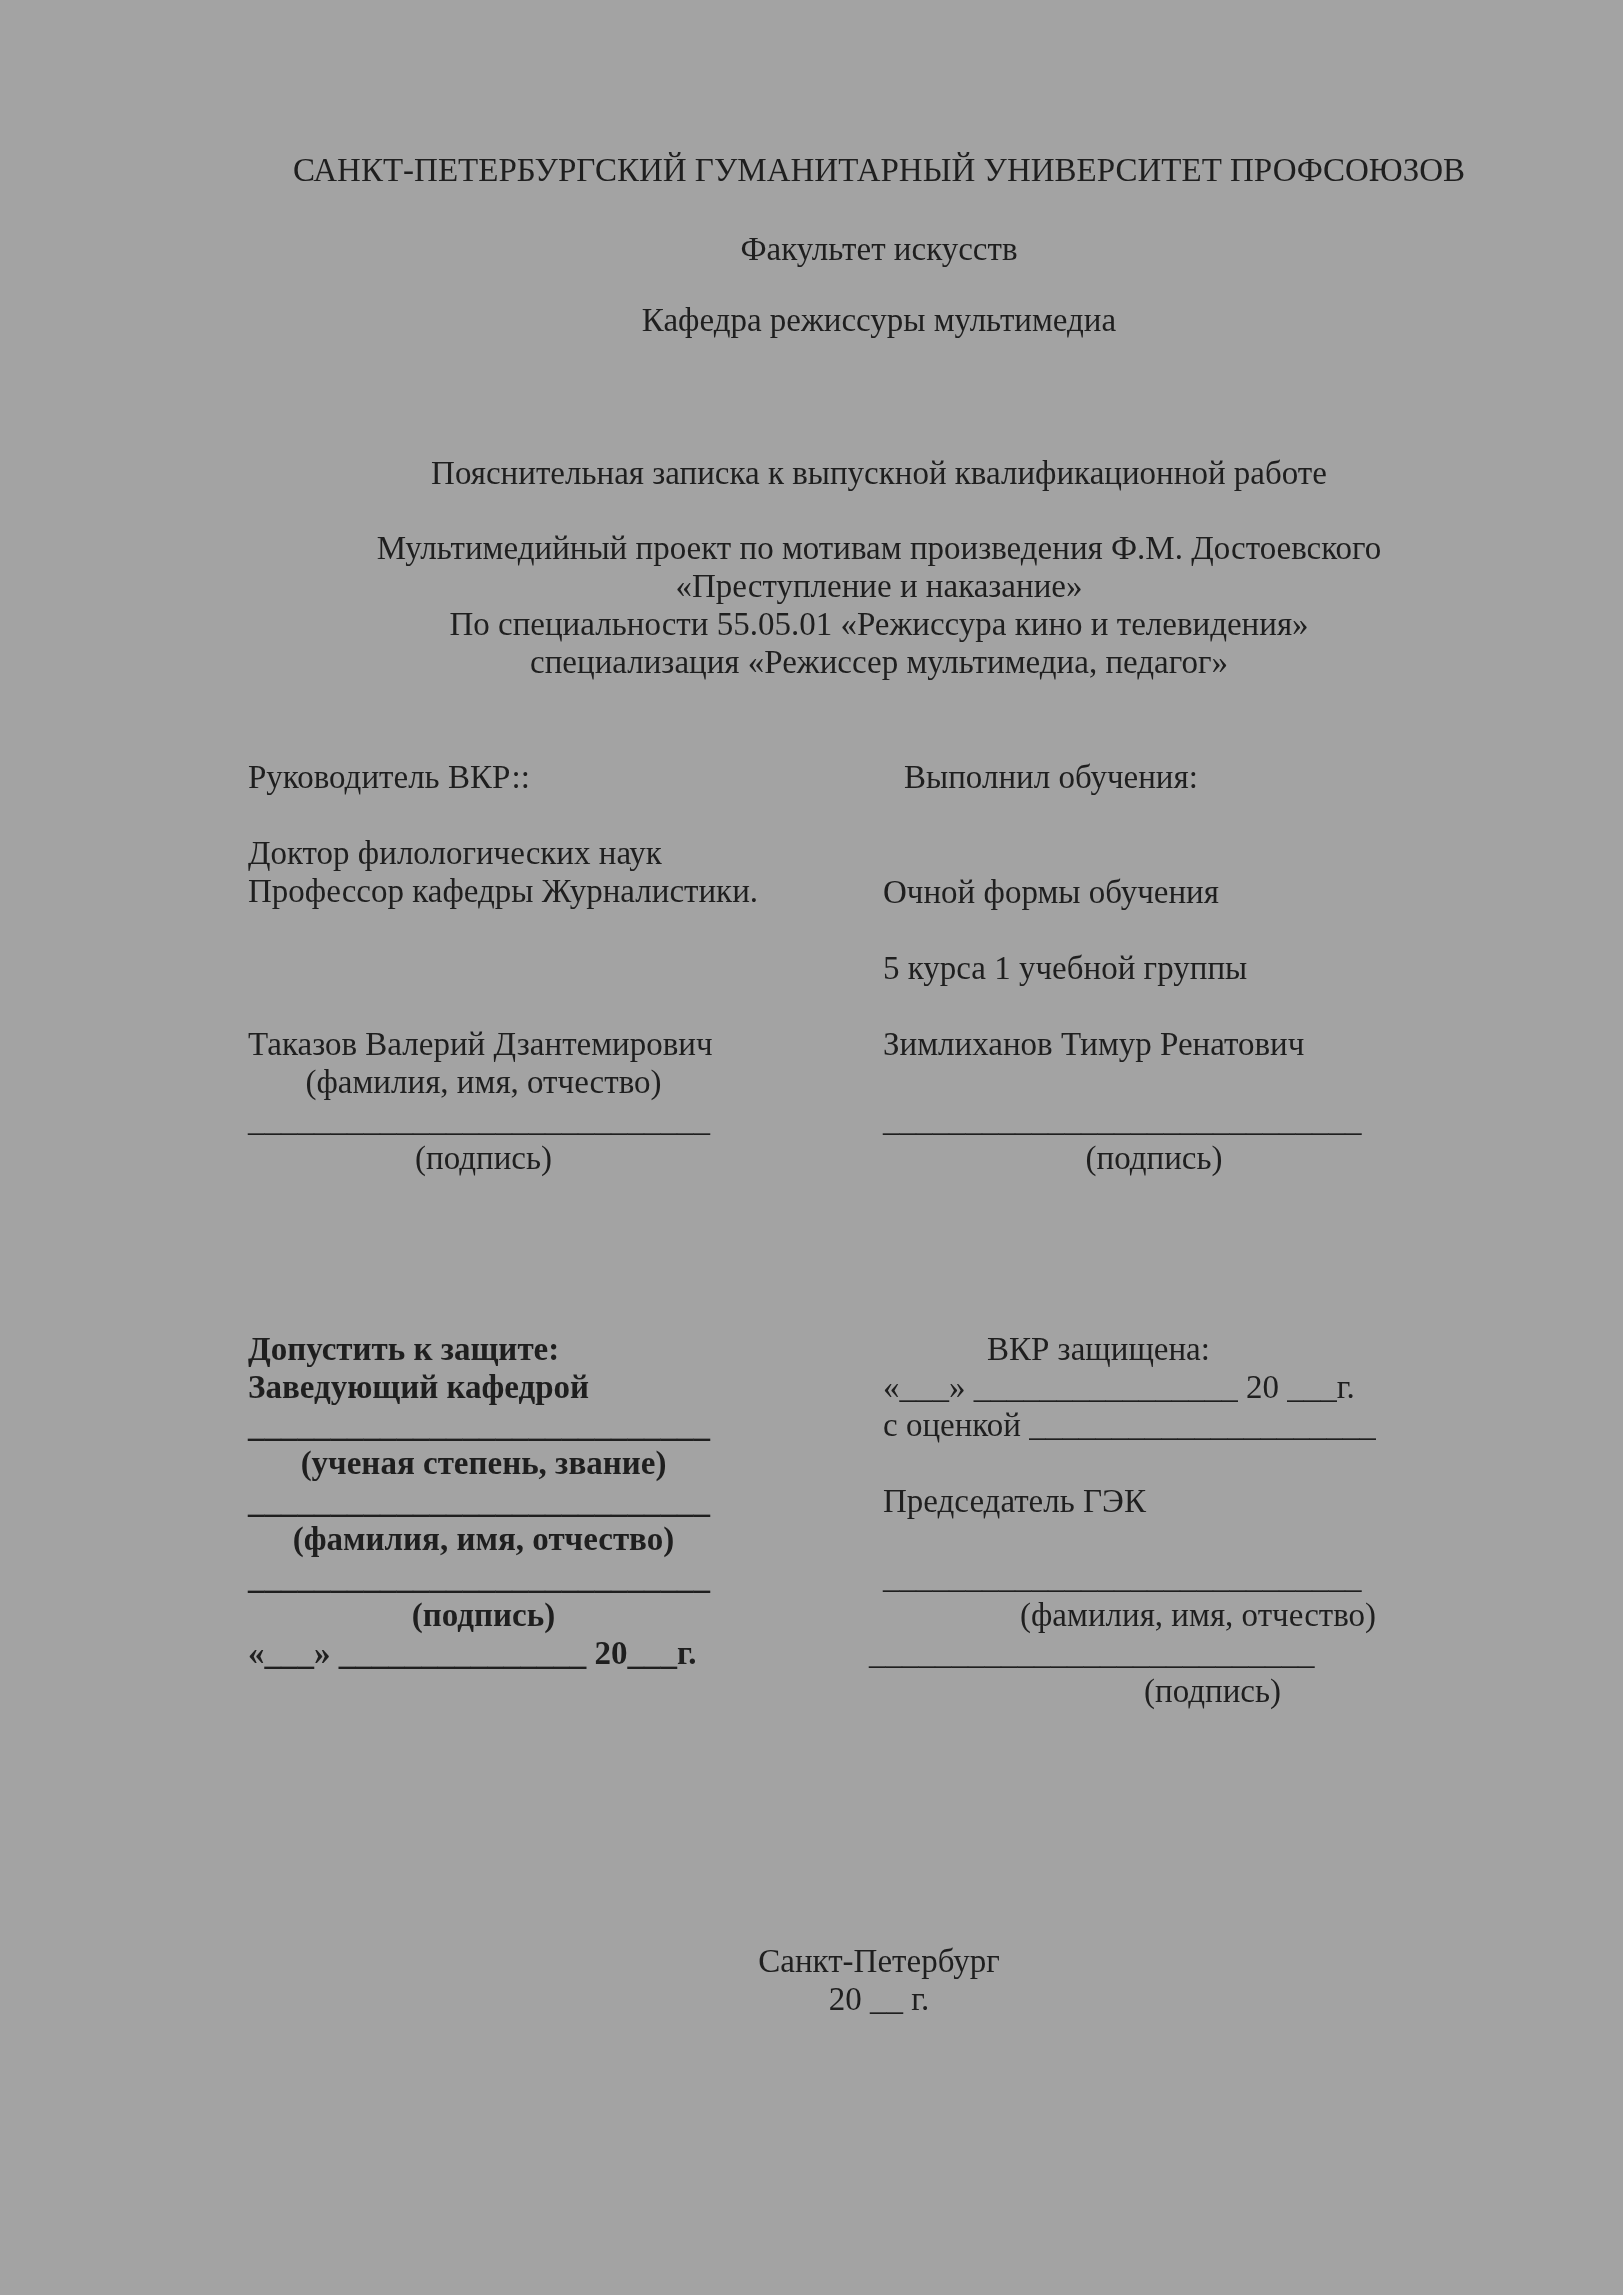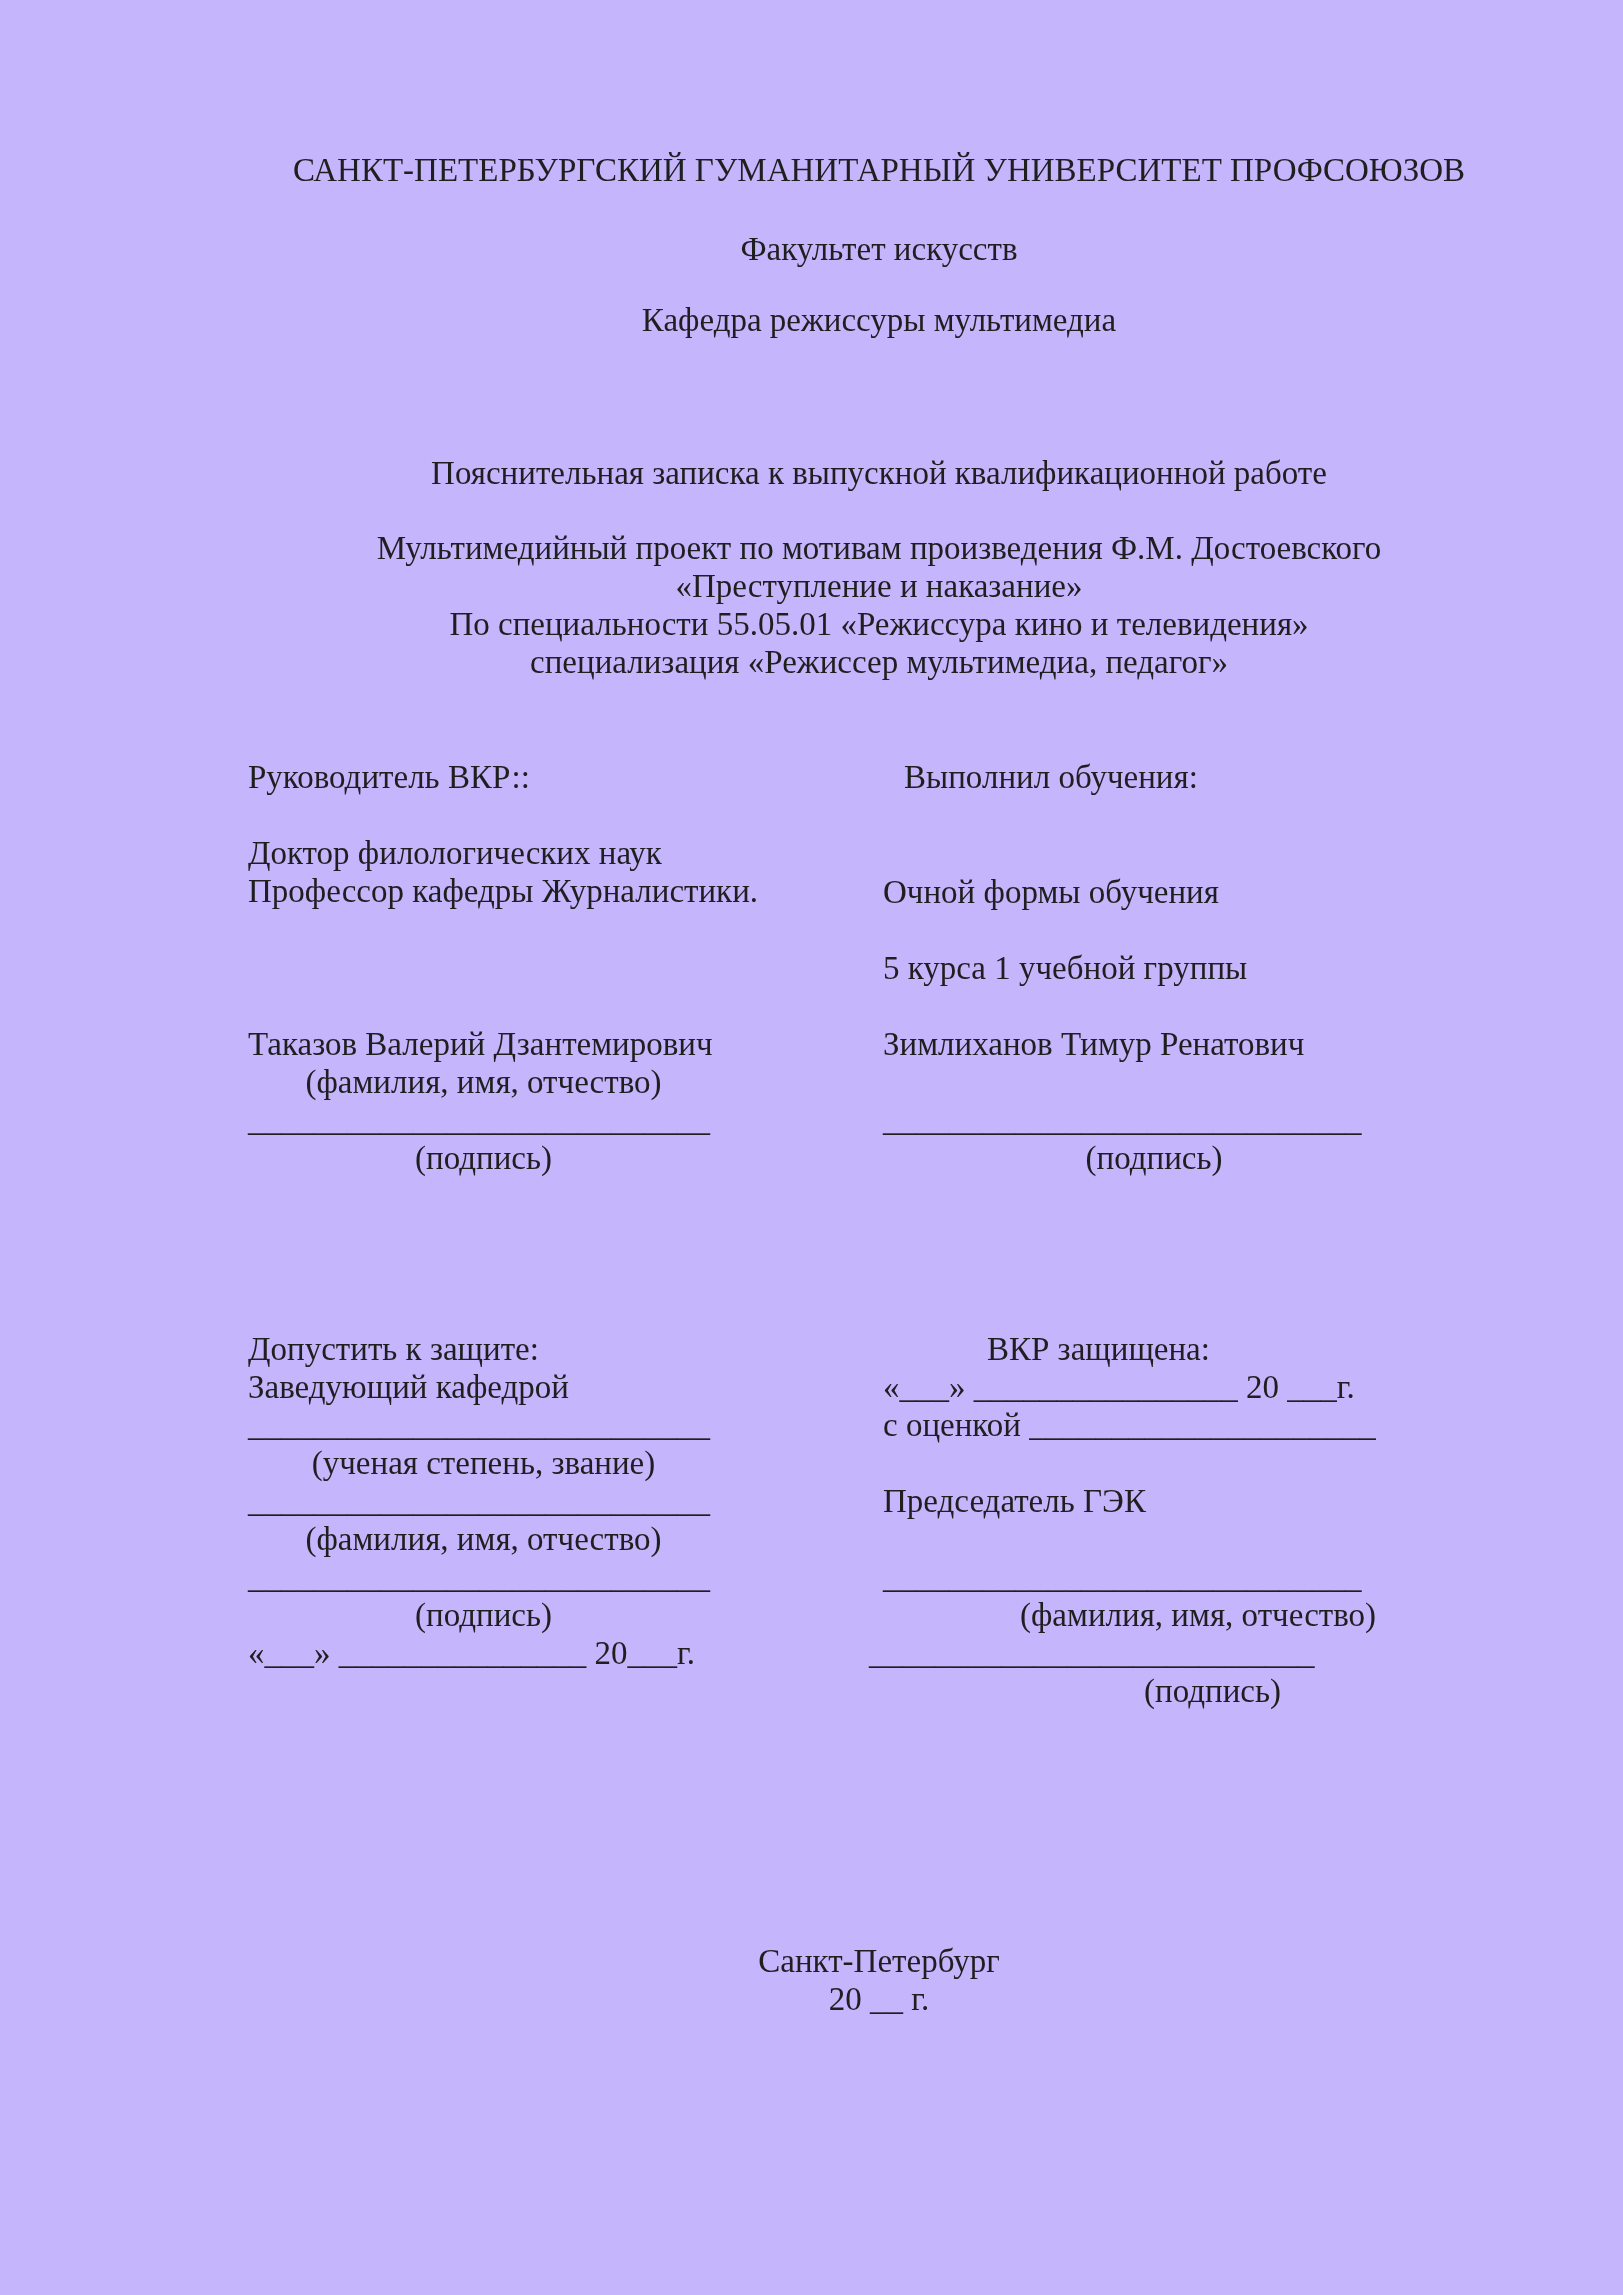--- a/index.html
+++ b/index.html
@@ -1,20 +1,20 @@
 <!DOCTYPE html>
 <html style="font-size:12.6px"><head>
 <meta charset="utf-8">
 <style>
   html,body { margin:0; padding:0; background:#e8e8e8; }
   .page {
     position:relative;
     width:1623px; height:2295px;
     margin:0 auto;
-    background:#c4b5fd;
+    background:#a3a3a3;
     font-family:"Liberation Serif","DejaVu Serif",serif;
     font-size:33px;
     color:#1f1f1f;
     overflow:hidden;
   }
   .abs { position:absolute; }
   .ctr { left:236px; width:1286px; text-align:center; }
   .col { position:absolute;margin-left:12px; }
   .line { height:38px; line-height:38px; white-space:nowrap; }
   .c { text-align:center; }
@@ -57,21 +57,21 @@
 
   <div class="col" style="left:871px; top:758px; width:487px;">
     <div class="line ind-student">Выполнил обучения:</div>
     <div class="line m2">Очной формы обучения</div>
     <div class="line m1">5 курса 1 учебной группы</div>
     <div class="line m1">Зимлиханов Тимур Ренатович</div>
     <div class="line m1">_____________________________</div>
     <div class="line c sig-pad">(подпись)</div>
   </div>
 
-  <div class="col" style="left:236px; top:1330px; width:471px;">
+  <div class="col" style="left:236px; top:1330px; width:471px;font-weight:bold;">
     <div class="line">Допустить к защите:</div>
     <div class="line">Заведующий кафедрой</div>
     <div class="line">____________________________</div>
     <div class="line c">(ученая степень, звание)</div>
     <div class="line">____________________________</div>
     <div class="line c">(фамилия, имя, отчество)</div>
     <div class="line">____________________________</div>
     <div class="line c">(подпись)</div>
     <div class="line">«___» _______________ 20___г.</div>
   </div>

